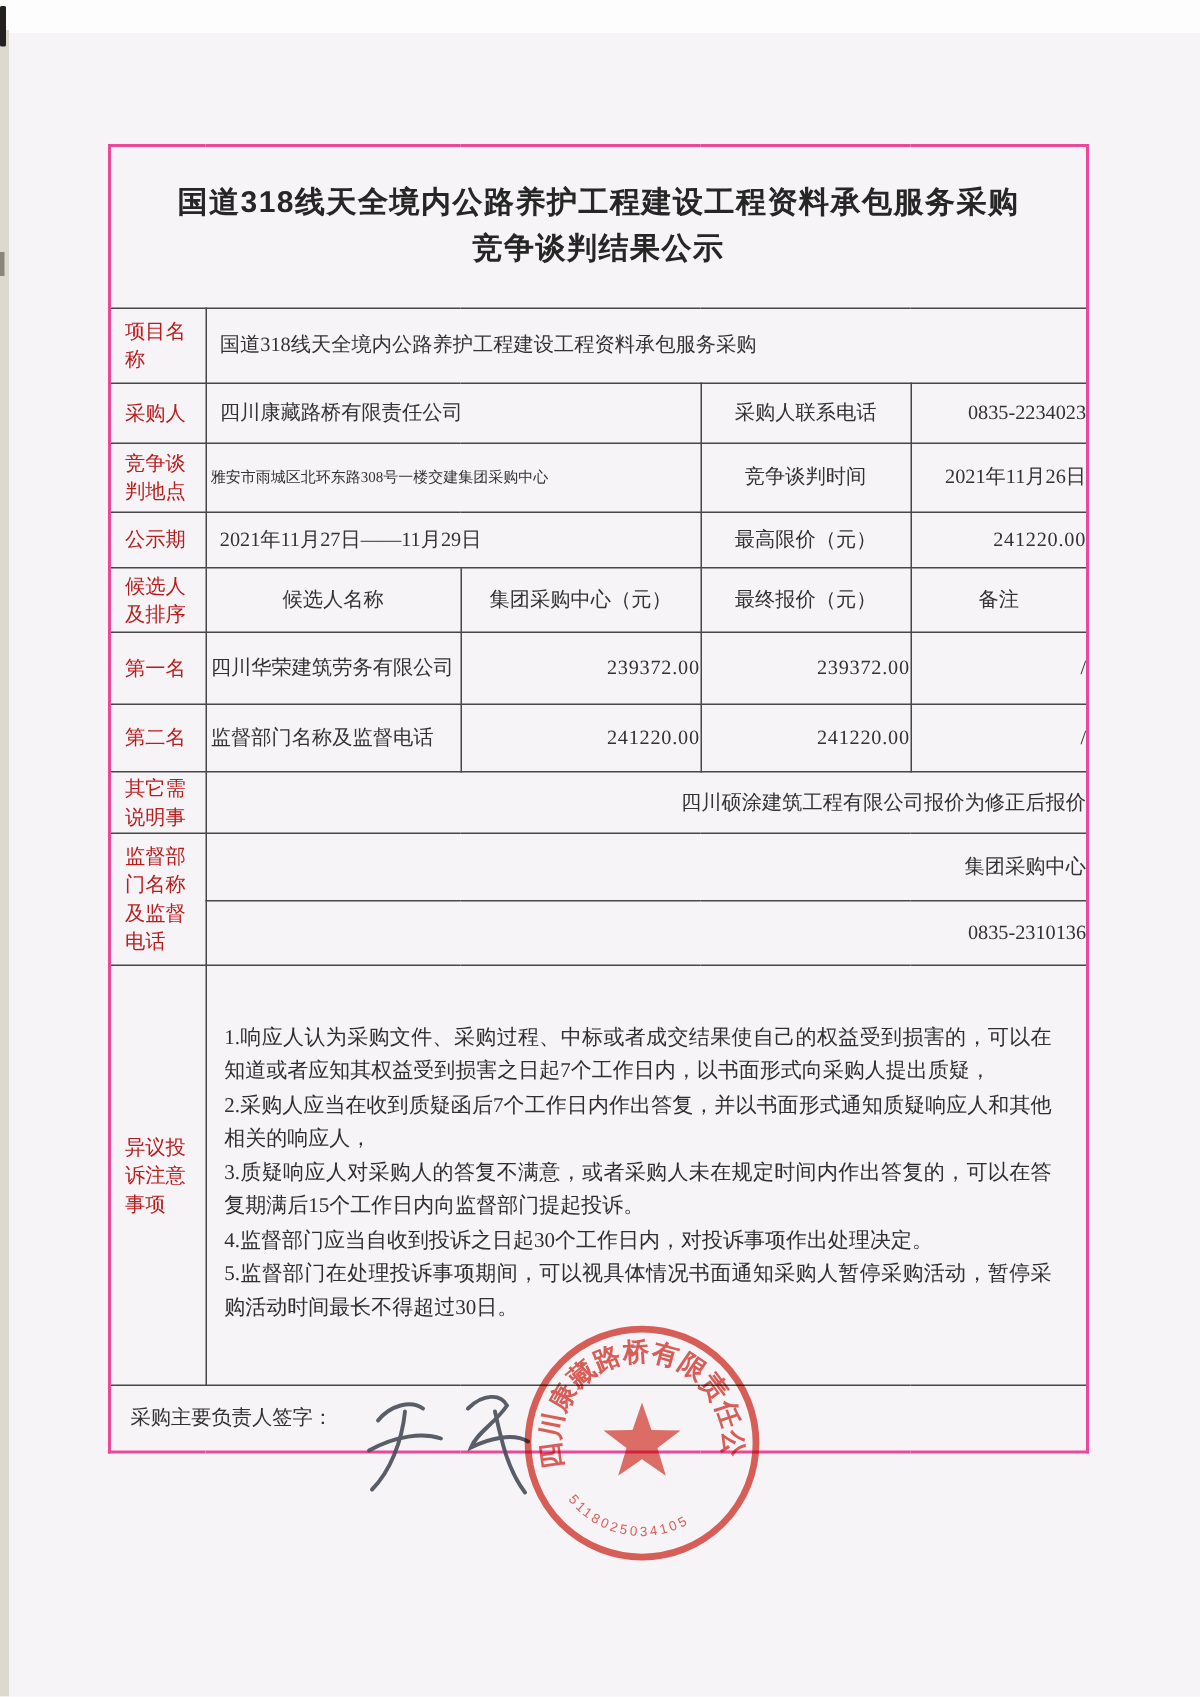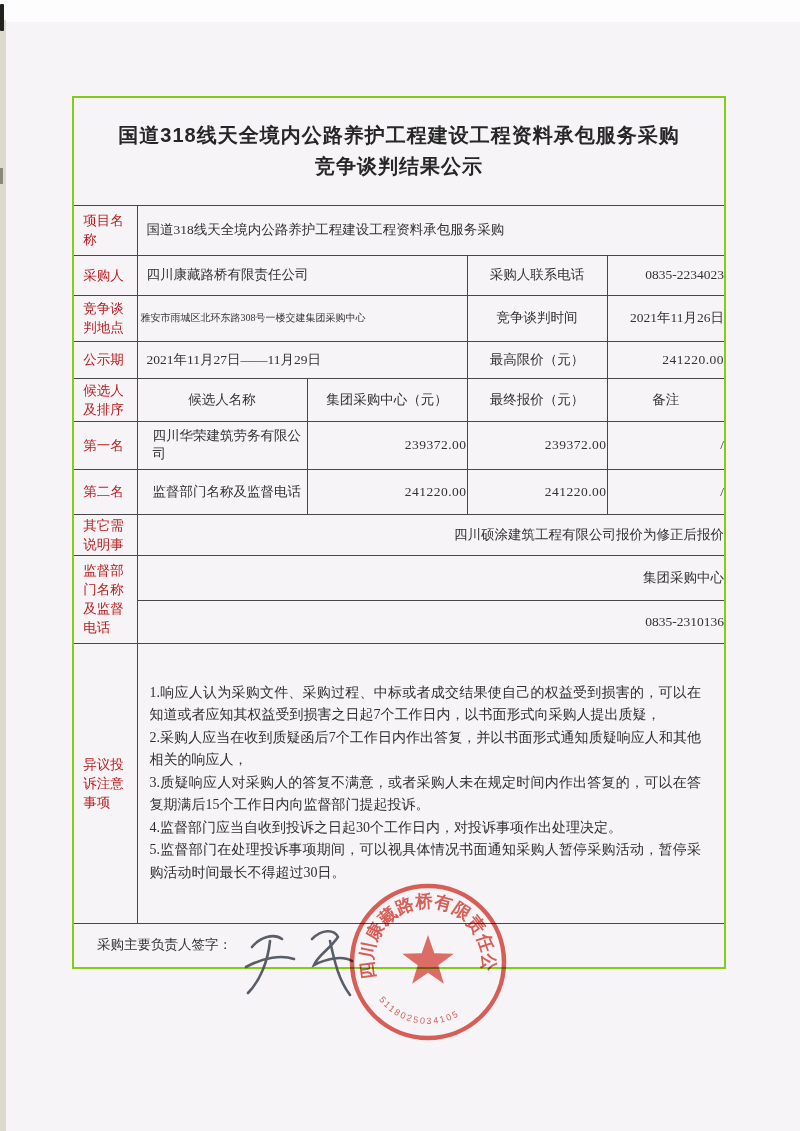--- a/index.html
+++ b/index.html
@@ -20,45 +20,45 @@
     width:652px; table-layout:fixed;
     border-collapse:collapse;
     background:transparent;
   }
   table.doc-table td {
     border:1px solid #474747;
     font-size:13.5px; color:#323232;
     vertical-align:middle;
     overflow:hidden;
   }
-  table.doc-table { border:2px solid #84cc16; }
+  table.doc-table { border:2px solid #ec4899; }
 
   .title-cell { text-align:center; vertical-align:middle; }
   .doc-title-line {
     font-family:"Liberation Sans","DejaVu Sans",sans-serif;
     font-weight:bold; font-size:20px; color:#262626;
     line-height:31px; letter-spacing:1px;
   }
 
   td.lab { text-align:center; }
   td.lab .lab-inner {
     display:inline-block; width:44px; text-align:left;
     line-height:19px; word-break:break-all; font-size:13.5px; color:#b91c1c;
   }
   td.val-left  { text-align:left; padding-left:9px; font-size:14px; }
   td.val-center{ text-align:right; }
   td.head-center{ text-align:center; font-size:13.5px; }
-  td.name-cell { text-align:left; padding-left:15px; font-size:13.5px; }
+  td.name-cell { text-align:left; padding-left:3px; font-size:13.5px; }
   .num { font-size:12px; letter-spacing:.5px; }
   .slash { font-size:13px; }
 
   td.obj-cell { padding:6px 23px 6px 12px; vertical-align:middle; }
   .obj-item { font-size:14px; line-height:22.5px; color:#2f2f2f; text-align:justify; }
 
-  td.sign-cell { text-align:left; padding-left:23px; font-size:14.5px; color:#2f2f2f; }
+  td.sign-cell { text-align:left; padding-left:13px; font-size:14.5px; color:#2f2f2f; }
 
   .signature-svg { position:absolute; left:230px; top:915px; width:150px; height:90px; pointer-events:none; }
 
   .seal {
     position:absolute; left:348px; top:882px; width:160px; height:160px;
     mix-blend-mode:multiply; opacity:.93; pointer-events:none;
   }
 </style>
 </head>
 <body>

